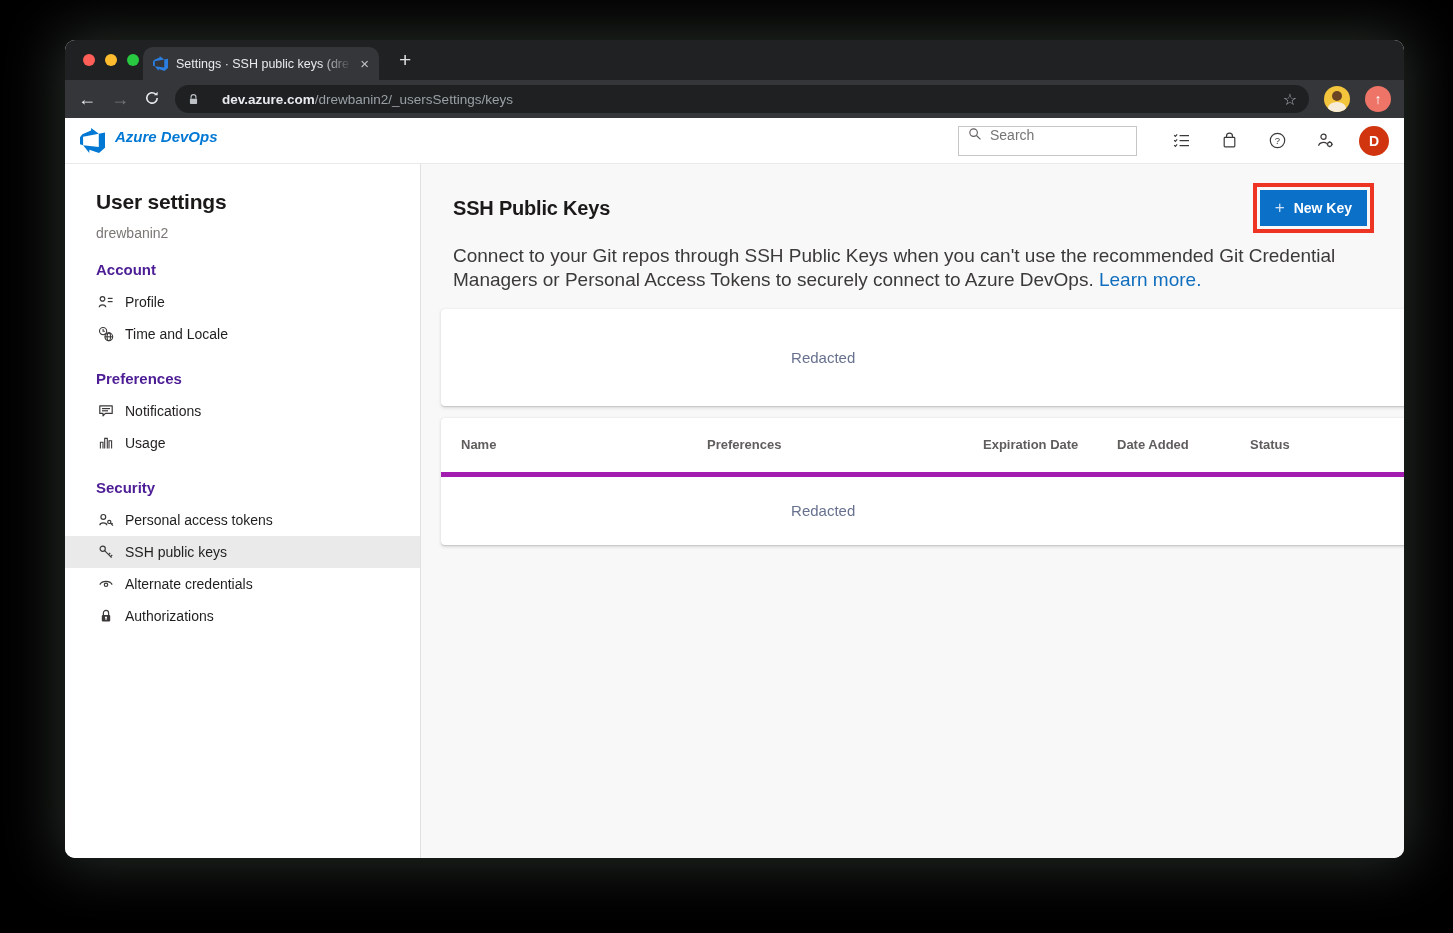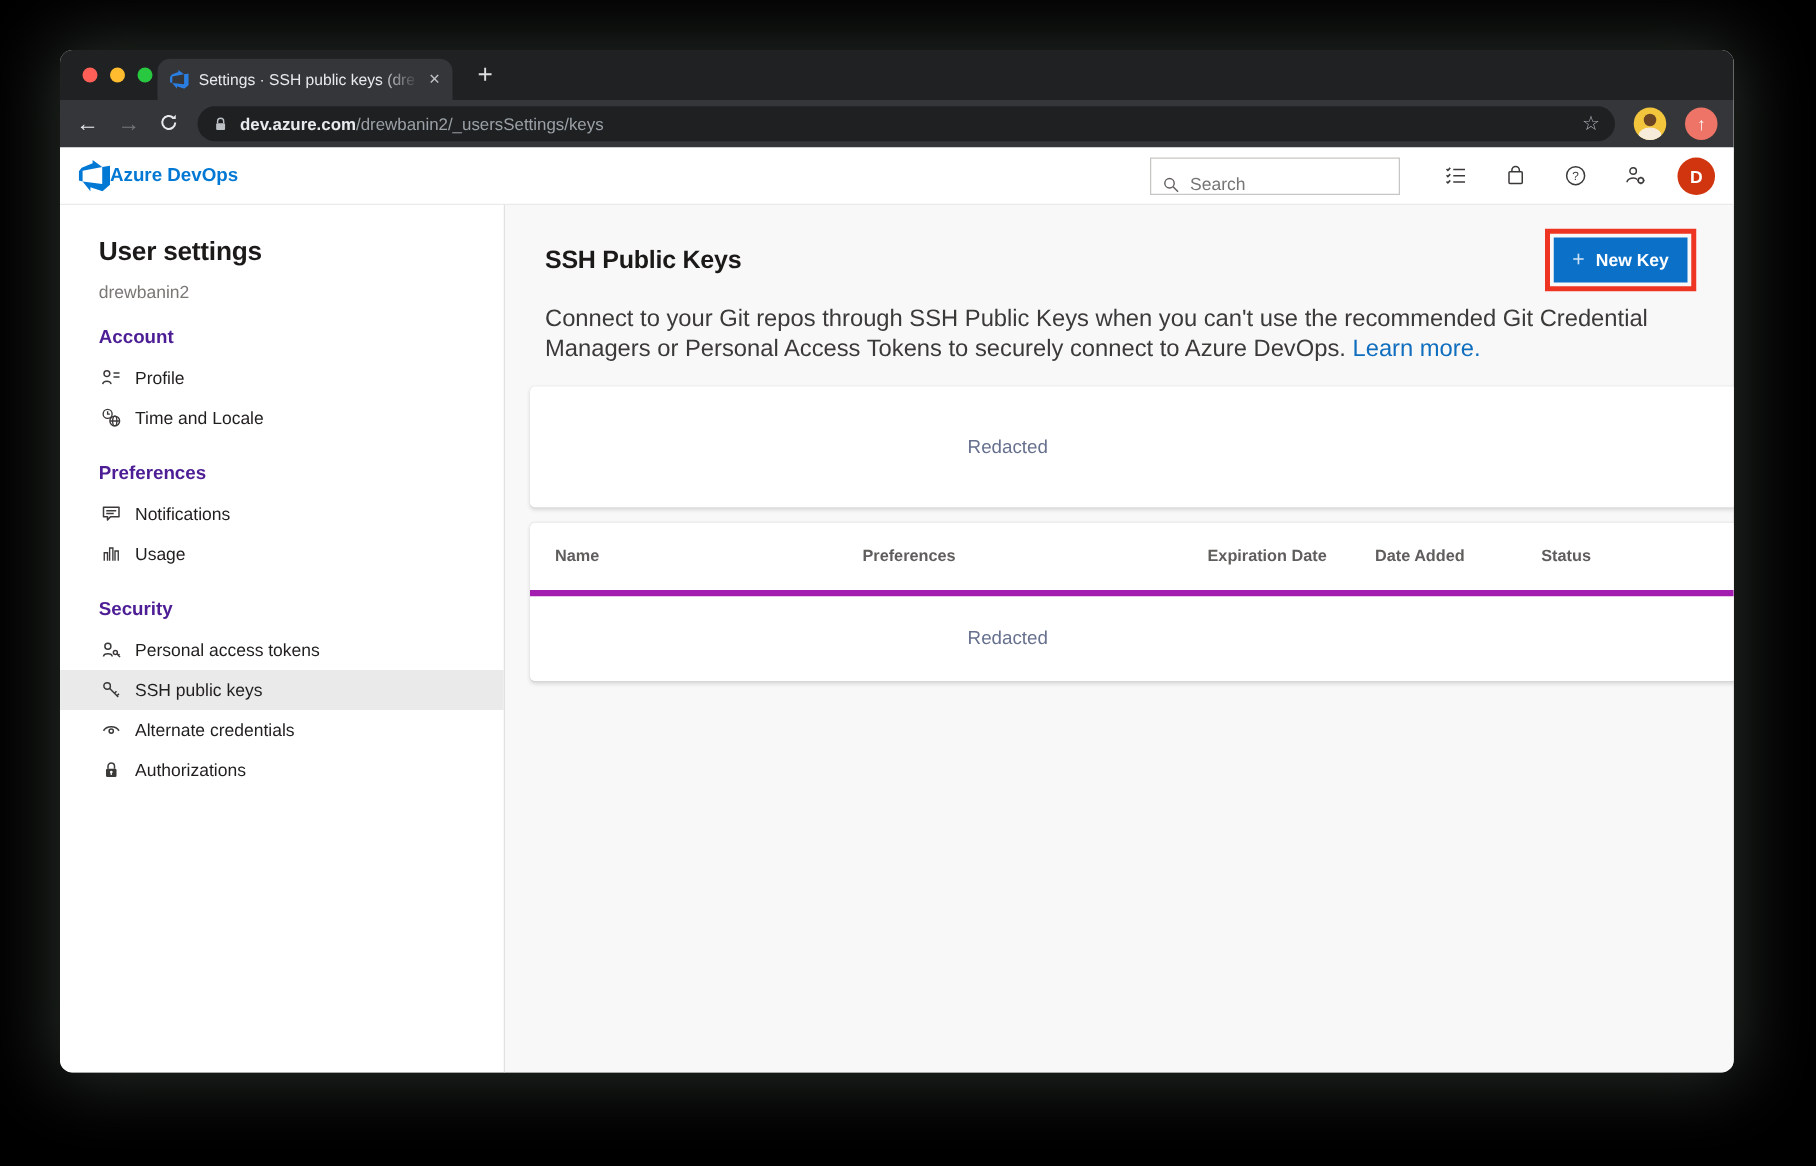--- a/index.html
+++ b/index.html
@@ -1,56 +1,56 @@
 <!DOCTYPE html>
 <html><head>
 <meta charset="utf-8">
 <style>
   * { margin:0; padding:0; box-sizing:border-box; }
   html,body { width:1453px; height:933px; background:#000; font-family:"Liberation Sans", sans-serif; overflow:hidden; }
 
-  .window { position:absolute; left:48px; top:40px; width:1339px; height:818px;
+  .window { position:absolute; left:65px; top:40px; width:1339px; height:818px;
             border-radius:10px; overflow:hidden; background:#fff;
             box-shadow:0 0 55px 8px rgba(170,195,175,0.22); }
 
   
   .tabstrip { height:40px; background:#1f2122; position:relative; display:flex; align-items:flex-end; }
   .traffic { position:absolute; left:18px; top:14px; display:flex; gap:10px; }
   .dot { width:12px; height:12px; border-radius:50%; }
   .dot.red { background:#ff5f57; } .dot.yellow { background:#febc2e; } .dot.green { background:#28c840; }
   .tab { margin-left:78px; width:236px; height:33px; background:#35363a; border-radius:10px 10px 0 0;
          display:flex; align-items:center; padding:0 10px; gap:8px; }
   .tab-title { flex:1; color:#e8eaed; font-size:12.5px; white-space:nowrap; overflow:hidden;
                -webkit-mask-image:linear-gradient(90deg,#000 82%,transparent); mask-image:linear-gradient(90deg,#000 82%,transparent); }
   .tab-close { color:#c0c3c6; font-size:15px; line-height:1; cursor:pointer; }
   .newtab { color:#dcdee0; font-size:21px; font-weight:300; margin:0 0 8px 20px; cursor:pointer; }
 
   .toolbar { height:38px; background:#35363a; display:flex; align-items:center; padding:0 13px; gap:15px; }
   .nav-ic { font-size:18px; line-height:1; color:#e8eaed; cursor:pointer; }
   .nav-ic.disabled { color:#76797c; }
   .omnibox { flex:1; height:28px; background:#1e2022; border-radius:14px; display:flex; align-items:center;
-             padding:12px 12px; gap:9px; }
+             padding:12px 12px; gap:22px; }
   .url { font-size:13.5px; white-space:nowrap; overflow:hidden; }
   .url .domain { color:#e8eaed; font-weight:700; }
   .url .path { color:#9aa0a6; }
   .omni-spacer { flex:1; }
   .star { color:#aeb3b8; font-size:16px; cursor:pointer; }
   .chrome-avatar { width:26px; height:26px; border-radius:50%; background:#f2c53d; position:relative; overflow:hidden; flex:none; cursor:pointer; }
   .chrome-avatar .head { position:absolute; left:8px; top:5px; width:10px; height:10px; border-radius:50%; background:#6b4423; }
   .chrome-avatar .body { position:absolute; left:4px; top:16px; width:18px; height:12px; border-radius:50%; background:#f7ecd9; }
   .update-btn { width:26px; height:26px; border-radius:50%; background:#ed7466; color:#fff; display:flex;
                 align-items:center; justify-content:center; font-size:14px; font-weight:700; flex:none; cursor:pointer; }
 
   
   .app-header { height:46px; background:#fff; border-bottom:1px solid #eaeaea; display:flex; align-items:center; padding:0 15px; }
-  .brand { display:flex; align-items:center; cursor:pointer; }
+  .brand { display:flex; gap:10px; cursor:pointer;font-style:italic; }
   .brand svg { width:25px; height:25px; }
   .brand-name { color:#0078d4; font-size:15px; font-weight:700; }
   .hdr-spacer { flex:1; }
-  .searchbox { width:200px; height:30px; border:1px solid #c8c6c4; background:#fff; display:flex; align-items:flex-end;
+  .searchbox { width:179px; height:30px; border:1px solid #c8c6c4; background:#fff; display:flex; align-items:flex-start;
                padding:0 9px; gap:8px; color:#605e5c; margin-right:20px; }
   .searchbox svg { width:14px; height:14px; flex:none; }
   .searchbox input { border:none; outline:none; width:100%; font-size:14px; font-family:inherit; color:#201f1e; background:transparent; }
   .hicon { width:48px; height:46px; display:flex; align-items:center; justify-content:center; color:#3b3a39; cursor:pointer; }
   .hicon svg { width:17px; height:17px; }
   .avatarD { width:30px; height:30px; border-radius:50%; background:#d1350f; color:#fff; font-size:14px; font-weight:700;
              display:flex; align-items:center; justify-content:center; margin-left:10px; cursor:pointer; }
 
   
   .content { display:flex; height:694px; }

